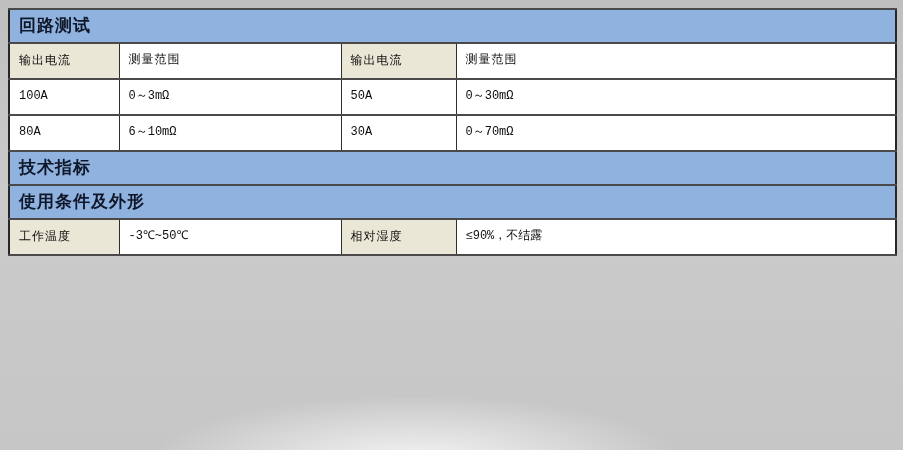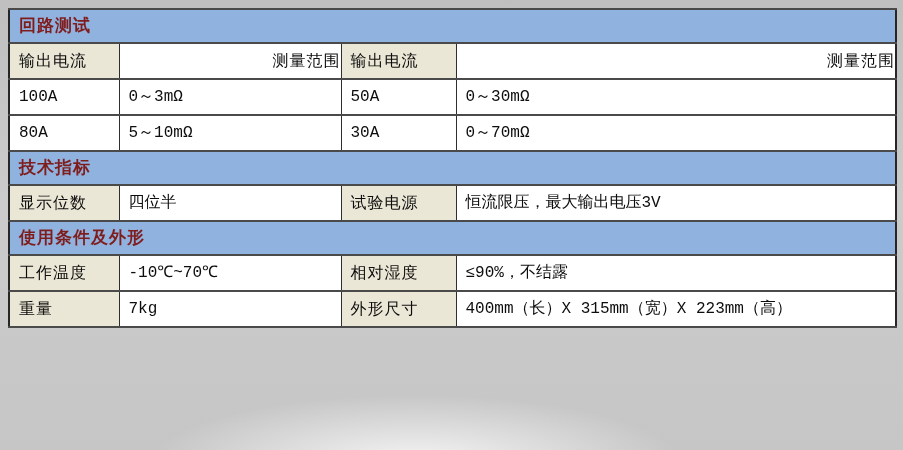--- a/index.html
+++ b/index.html
@@ -15,49 +15,48 @@
     width:887px;border-collapse:collapse;table-layout:fixed;
     background:#fff;
     border:2px solid #262626;
     color:#0d0d0d;
   }
   td{
     border:1px solid #2e2e2e;
     border-top:2px solid #4a4a4a;
     border-bottom:2px solid #4a4a4a;
     padding:0 0 0 9px;
-    font-size:16px;
+    font-size:12px;
     line-height:1.15;
     white-space:nowrap;
     overflow:hidden;
   }
   tr.sec-row{height:34px;}
   tr.data-row{height:36px;}
   td.section{
     background:#8fb2de;
     font-family:"Liberation Serif","DejaVu Serif",serif;
     font-weight:bold;
     font-size:17px;
-    color:#7f1d1d;
+    color:#0f172a;
     letter-spacing:1px;
   }
   td.label{
     background:#ebe7d6;
     font-family:"Liberation Serif","DejaVu Serif",serif;
     letter-spacing:1px;
   }
   td.value{
     background:#ffffff;
     font-family:Liberation Mono, monospace;
   }
   td.colhead{
     background:#ffffff;
-    font-family:Liberation Serif, serif;
+    font-family:Liberation Mono, monospace;
     letter-spacing:1px;
-    text-align:right;
   }
 </style>
 </head>
 <body>
 
 <table class="spec">
   <colgroup>
     <col style="width:110px">
     <col style="width:222px">
     <col style="width:115px">
@@ -74,44 +73,32 @@
       <td class="colhead">测量范围</td>
     </tr>
     <tr class="data-row">
       <td class="value">100A</td>
       <td class="value">0～3mΩ</td>
       <td class="value">50A</td>
       <td class="value">0～30mΩ</td>
     </tr>
     <tr class="data-row">
       <td class="value">80A</td>
-      <td class="value">5～10mΩ</td>
+      <td class="value">6～10mΩ</td>
       <td class="value">30A</td>
       <td class="value">0～70mΩ</td>
     </tr>
 
     <tr class="sec-row">
       <td class="section" colspan="4">技术指标</td>
     </tr>
-    <tr class="data-row">
-      <td class="label">显示位数</td>
-      <td class="value">四位半</td>
-      <td class="label">试验电源</td>
-      <td class="value">恒流限压，最大输出电压3V</td>
-    </tr>
 
     <tr class="sec-row">
       <td class="section" colspan="4">使用条件及外形</td>
     </tr>
     <tr class="data-row">
       <td class="label">工作温度</td>
-      <td class="value">-10℃~70℃</td>
+      <td class="value">-3℃~50℃</td>
       <td class="label">相对湿度</td>
       <td class="value">≤90%，不结露</td>
-    </tr>
-    <tr class="data-row">
-      <td class="label">重量</td>
-      <td class="value">7kg</td>
-      <td class="label">外形尺寸</td>
-      <td class="value">400mm（长）X 315mm（宽）X 223mm（高）</td>
     </tr>
   </tbody>
 </table>
 
 </body></html>

